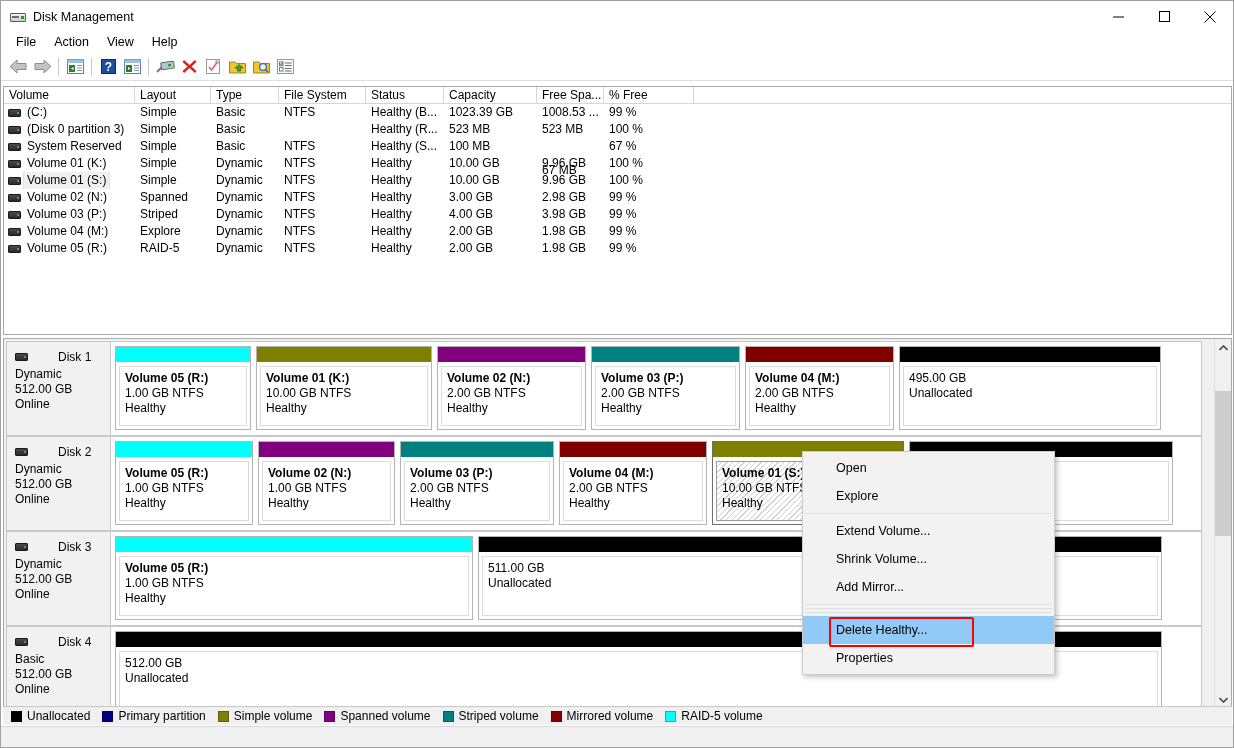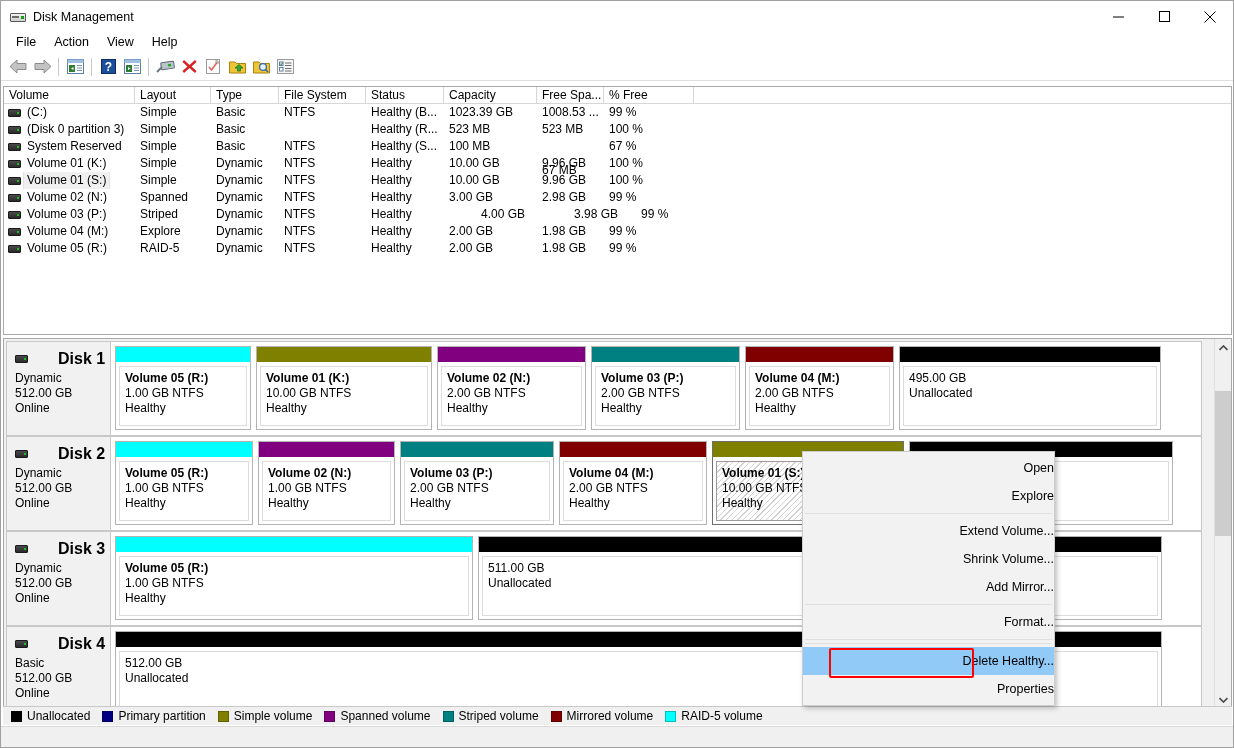--- a/index.html
+++ b/index.html
@@ -126,21 +126,21 @@
   .disk-title { display: flex; align-items: center; margin-bottom: 3px; }
   .disk-title .dicon {
     width: 13px; height: 8px; margin-right: 5px; position: relative; flex: none;
     background: linear-gradient(#4a4a4a,#2a2a2a);
     border: 1px solid #1a1a1a; border-radius: 1px;
   }
   .disk-title .dicon::after {
     content: ""; position: absolute; right: 1px; top: 2px;
     width: 2px; height: 2px; background: #19c219;
   }
-  .disk-title .dname { font-weight: bold; font-size: 16px; padding-left: 25px; }
+  .disk-title .dname { font-weight: normal; font-size: 12px; padding-left: 25px; }
   .disk-meta { font-size: 12px; line-height: 15px; color: #000; }
   .disk-parts {
     position: relative; flex: 1; height: 93px; padding: 4px 3px 3px 4px;
     display: flex; gap: 5px;
   }
   .part {
     position: relative; height: 84px; border: 1px solid #b4b4b4;
     background: #ffffff; flex: none; overflow: hidden;
   }
   .part .cap { height: 15px; width: 100%; display: block; }
@@ -192,21 +192,21 @@
 
   
   #ctxmenu {
     position: absolute; left: 801px; top: 450px; width: 253px;
     background: #f2f2f2; border: 1px solid #cdcdcd;
     box-shadow: 2px 2px 5px rgba(0,0,0,.25);
     padding: 2px 0; z-index: 50;
   }
   .ctx-item {
     height: 28px; line-height: 28px; padding-left: 33px;
-    font-size: 12.5px; color: #000; white-space: nowrap; position: relative; text-align: right;
+    font-size: 12.5px; color: #000; white-space: nowrap; position: relative;
   }
   .ctx-item.disabled { color: #9a9a9a; }
   .ctx-item.highlight { background: #91c9f7; }
   .ctx-item.marked::after {
     content: ""; position: absolute; left: 26px; top: 1px;
     width: 141px; height: 26px; border: 2px solid #ff0000; border-radius: 2px;
   }
   .ctx-sep { height: 1px; background: #e0e0e0; margin: 3px 2px; }
 </style>
 </head>
@@ -428,21 +428,21 @@
         </div>
         <div class="vrow">
           <div class="vcell first" style="width: 131px;">
             <span class="vol-icon"></span>
             <span class="vname-box">Volume 03 (P:)</span>
           </div>
           <div class="vcell" style="width: 76px;">Striped</div>
           <div class="vcell" style="width: 68px;">Dynamic</div>
           <div class="vcell" style="width: 87px;">NTFS</div>
           <div class="vcell" style="width: 78px;">Healthy</div>
-          <div class="vcell" style="width: 93px; margin-left: 32px;">4.00 GB</div>
+          <div class="vcell" style="width: 93px;">4.00 GB</div>
           <div class="vcell" style="width: 67px;">3.98 GB</div>
           <div class="vcell" style="width: 90px;">99 %</div>
         </div>
         <div class="vrow">
           <div class="vcell first" style="width: 131px;">
             <span class="vol-icon"></span>
             <span class="vname-box">Volume 04 (M:)</span>
           </div>
           <div class="vcell" style="width: 76px;">Explore</div>
           <div class="vcell" style="width: 68px;">Dynamic</div>
@@ -685,20 +685,19 @@
   <div id="statusbar"></div>
 
   <div id="ctxmenu">
       <div class="ctx-item">Open</div>
       <div class="ctx-item">Explore</div>
       <div class="ctx-sep"></div>
       <div class="ctx-item">Extend Volume...</div>
       <div class="ctx-item">Shrink Volume...</div>
       <div class="ctx-item">Add Mirror...</div>
       <div class="ctx-sep"></div>
-      <div class="ctx-item">Format...</div>
       <div class="ctx-sep"></div>
       <div class="ctx-sep"></div>
       <div class="ctx-item highlight marked">Delete Healthy...</div>
       <div class="ctx-item">Properties</div>
     </div>
 
 </div>
 
 </body></html>

